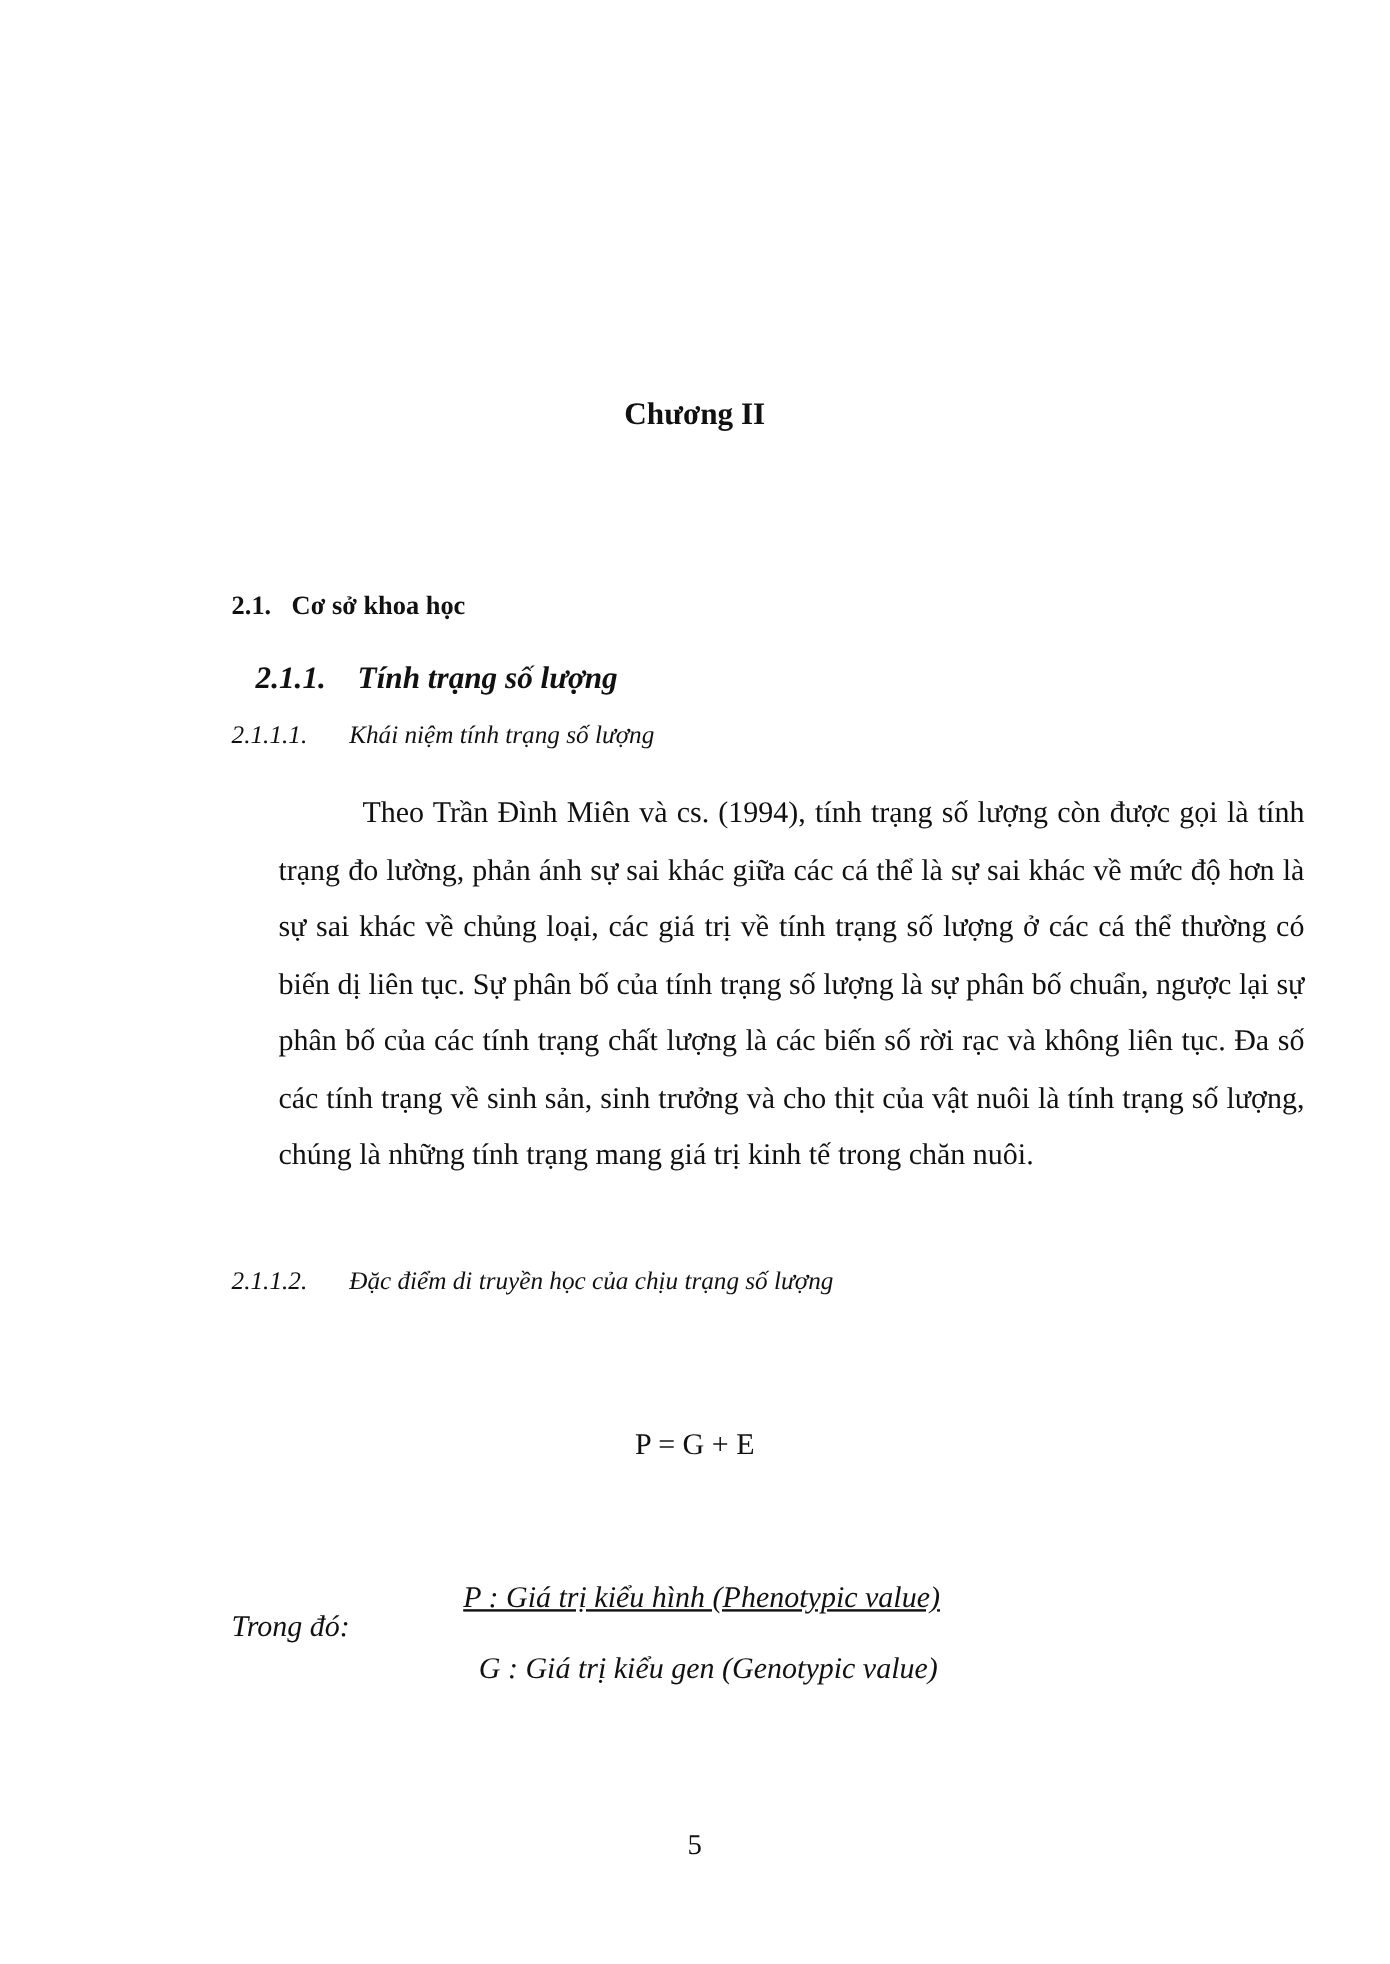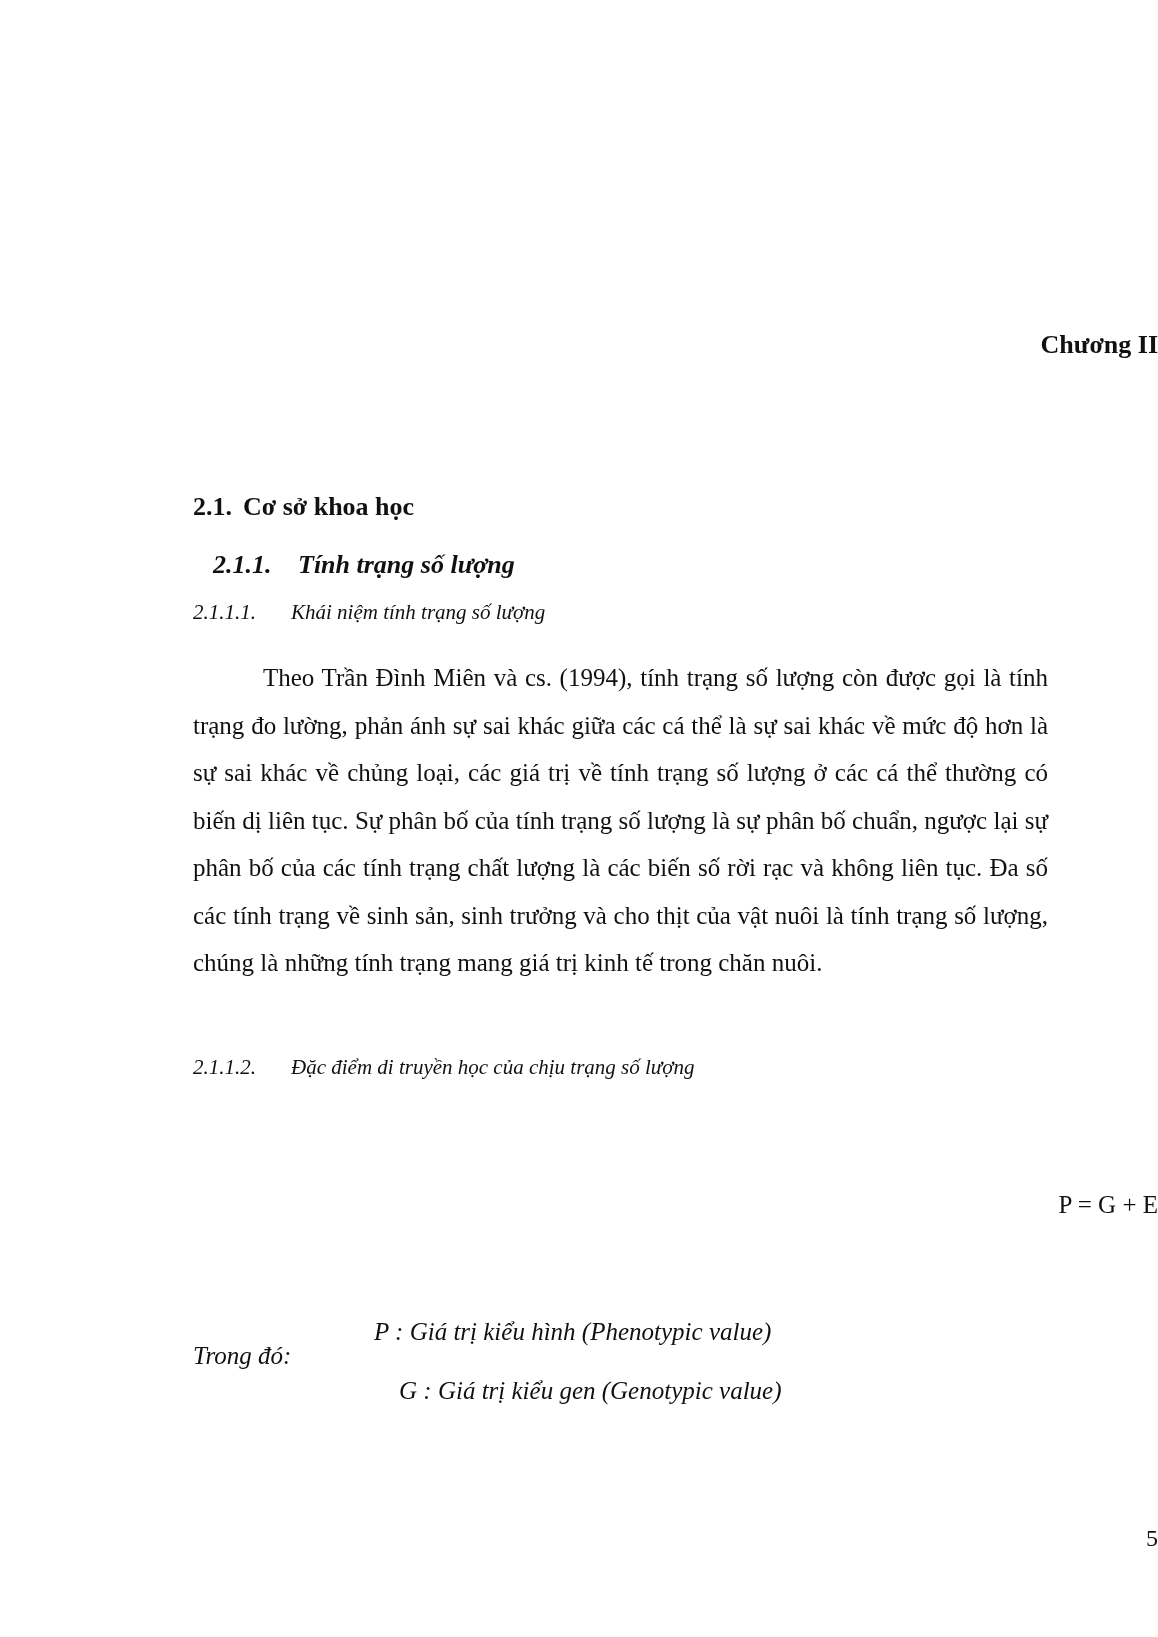--- a/index.html
+++ b/index.html
@@ -1,37 +1,37 @@
 <!DOCTYPE html>
 <html><head>
 <meta charset="utf-8">
 <style>
   html, body { margin: 0; padding: 0; background: #ffffff; }
   body { width: 1158px; height: 1637px; position: relative; overflow: hidden;
          font-family: "Liberation Serif", "DejaVu Serif", serif; color: #111; }
   .page { position: absolute; left: 0; top: 0; width: 1158px; height: 1637px; }
-  .center { position: absolute; left: 0; width: 1158px; text-align: right; }
+  .center { position: absolute; left: 0; width: 1158px; text-align: center; }
   .chapter { top: 330px; font-size: 26px; font-weight: bold; }
   .chapter-title { top: 380px; font-size: 26px; font-weight: bold; }
   .block { position: absolute; left: 193px; width: 855px; }
-  .h2 { top: 492px; font-size: 26px; font-weight: bold; }
+  .h2 { top: 492px; font-size: 22px; font-weight: bold; }
   .h2 .num { display: inline-block; width: 50px; }
   .h3 { top: 550px; font-size: 26px; font-weight: bold; font-style: italic; }
   .h3 .num { display: inline-block; width: 85px; margin-left: 20px; }
   .h4 { font-size: 21px; font-style: italic; }
   .h4 .num { display: inline-block; width: 98px; }
   .h4a { top: 600px; }
   .h4b { top: 1055px; }
-  .para { font-size: 25px; line-height: 47.5px; text-align: justify; text-indent: 70px; }
+  .para { font-size: 25px; line-height: 47.5px; text-align: justify; text-indent: 70px; margin-left: 39px; }
   .para1 { top: 654px; }
   .para2 { top: 1110px; }
   .formula { top: 1191px; font-size: 25px; }
   .where-label { position: absolute; left: 193px; top: 1342px; font-size: 25px; font-style: italic; font-family: Liberation Serif, serif; }
   .def { position: absolute; font-size: 25px; font-style: italic; }
-  .def1 { left: 374px; top: 1318px; }
+  .def1 { left: 386px; top: 1318px; text-decoration: underline; }
   .def2 { left: 399px; top: 1377px; }
   .page-number { top: 1525px; font-size: 24px; }
 </style>
 </head>
 <body>
 
 <div class="page">
   <div class="center chapter">Chương II</div>
 
   <div class="block h2">

